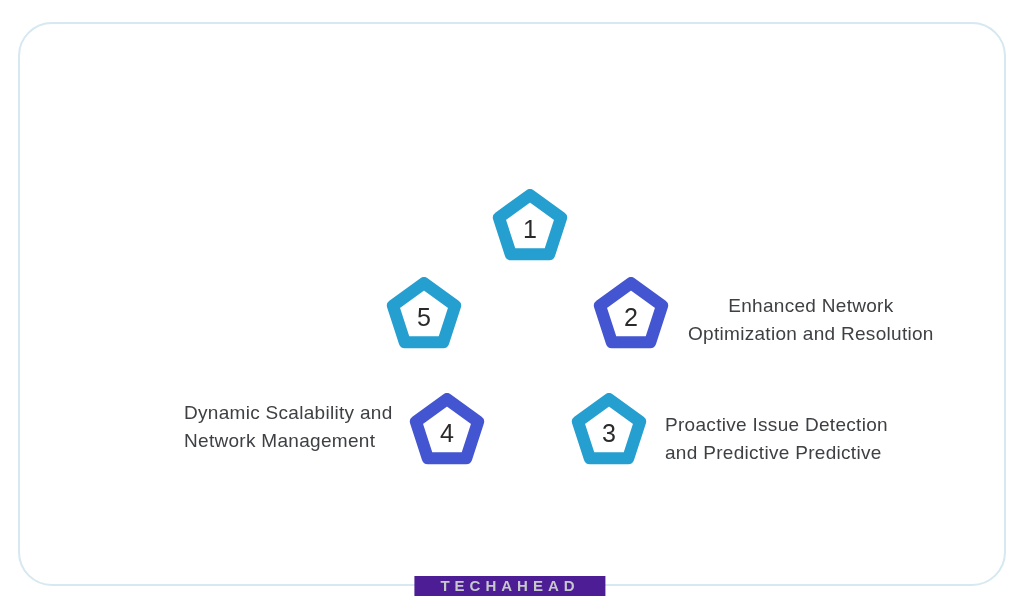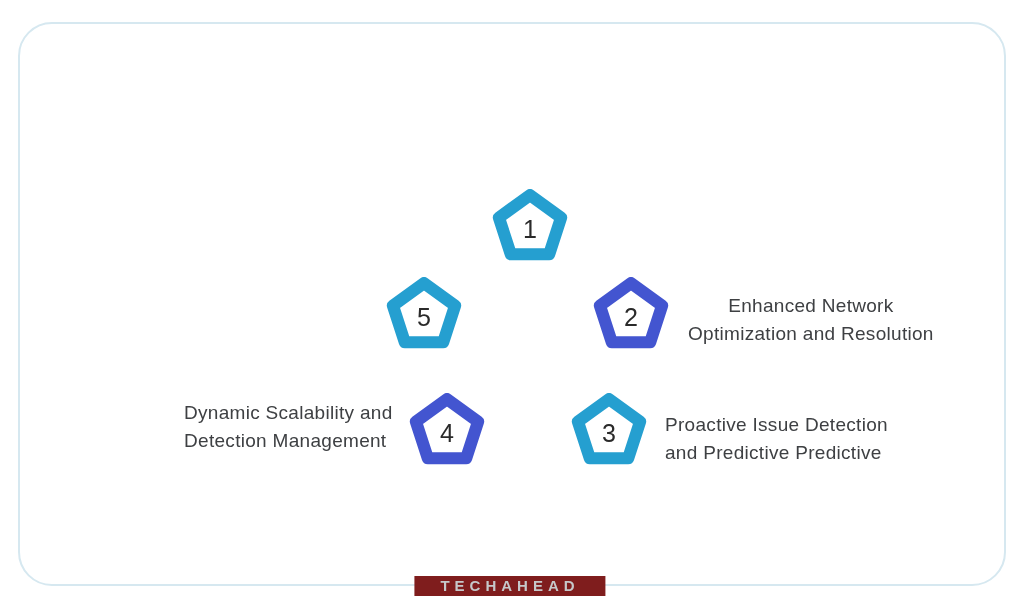--- a/index.html
+++ b/index.html
@@ -44,21 +44,21 @@
   .p3 { left:551px; top:369px; }
   .pent text {
     font-family:"Liberation Sans", sans-serif;
     font-size:33px;
     fill:#2a2a2a;
   }
   .logo {
     position:absolute;
     top:576px; left:510px;
     transform:translateX(-50%);
-    background:#7f1d1d;
+    background:#4c1d95;
     padding:0 26px;
     color:#c6c8ca;
     font-size:15px;
     font-weight:bold;
     letter-spacing:5px;
     line-height:20px;
     z-index:2;
     white-space:nowrap;
   }
 </style>
@@ -85,21 +85,21 @@
       <text x="50" y="64" text-anchor="middle">2</text>
     </svg>
 
     <div class="label l2">
       <div>Enhanced Network</div>
       <div>Optimization and Resolution</div>
     </div>
 
     <div class="label l4">
       <div>Dynamic Scalability and</div>
-      <div>Detection Management</div>
+      <div>Network Management</div>
     </div>
 
     <svg class="pent p4" viewBox="0 0 100 100">
       <polygon points="50,8 90.9,37.7 75.3,85.8 24.7,85.8 9.1,37.7" fill="#ffffff" stroke-width="16" stroke-linejoin="round" stroke="#4355d0"></polygon>
       <text x="50" y="64" text-anchor="middle">4</text>
     </svg>
 
     <svg class="pent p3" viewBox="0 0 100 100">
       <polygon points="50,8 90.9,37.7 75.3,85.8 24.7,85.8 9.1,37.7" fill="#ffffff" stroke-width="16" stroke-linejoin="round" stroke="#259fd0"></polygon>
       <text x="50" y="64" text-anchor="middle">3</text>

